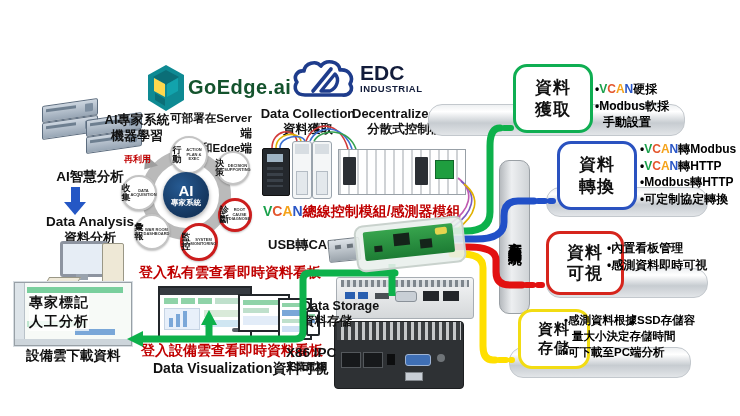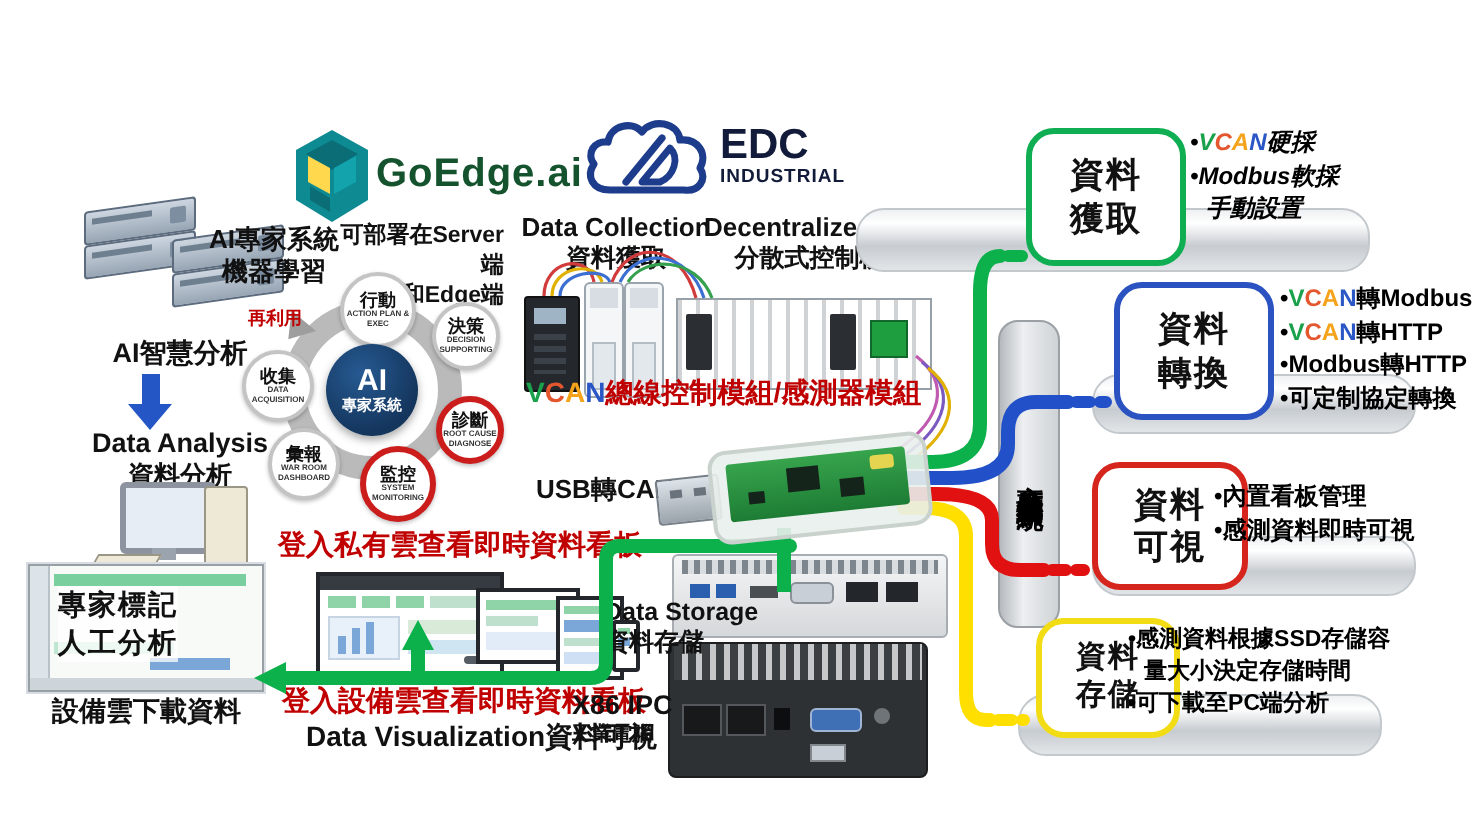--- a/index.html
+++ b/index.html
@@ -22,21 +22,21 @@
   .clip-tower{position:absolute;right:2px;top:2px;width:20px;height:42px;background:#eee8d6;border:1px solid #9a9786;border-radius:2px;}
   .clip-kb{position:absolute;left:0;top:36px;width:30px;height:9px;background:#efe9d8;border:1px solid #9a9786;transform:skewX(-30deg);}
   .shot{background:#f7faf7;border:1px solid #98a0a6;box-shadow:0 0 0 1px #d7dde2;}
   .shot .bar{position:absolute;height:6px;background:#79cf9d;}
   .shot .side{position:absolute;left:0;top:0;bottom:0;width:9px;background:#dde4e9;border-right:1px solid #b9c2c9;}
   .shot .foot{position:absolute;left:0;bottom:0;right:0;height:6px;background:#cdd5db;}
   .shot-label{position:absolute;left:14px;top:10px;font-size:14px;font-weight:800;line-height:1.35;letter-spacing:1px;background:rgba(255,255,255,.75);}
   
   .cycle{width:152px;height:140px;}
   .ring{position:absolute;left:29px;top:17px;width:66px;height:66px;border:12px solid #a3a3a3;border-radius:50%;opacity:.75;}
-  .cnode{position:absolute;border-radius:50%;background:#fff;border:2px solid #c4c4c4;display:flex;flex-direction:column;
+  .cnode{position:absolute;border-radius:50%;background:#fff;border:2px solid #c4c4c4;display:flex;flex-direction:row;
          align-items:center;justify-content:center;text-align:center;box-shadow:0 1px 2px rgba(0,0,0,.25);}
   .cnode.alert{border:3px solid #cc1d1d;}
   .cnode .zh{font-size:9px;font-weight:800;line-height:1;}
   .cnode .en{font-size:4px;font-weight:700;line-height:1.1;color:#333;text-transform:uppercase;}
   .ai-core{position:absolute;left:51px;top:39px;width:46px;height:46px;border-radius:50%;
            background:radial-gradient(circle at 38% 32%,#265a92,#14355c 72%);display:flex;flex-direction:column;
            align-items:center;justify-content:center;color:#fff;box-shadow:0 2px 4px rgba(0,0,0,.35);}
   .ai-core .t1{font-size:15px;font-weight:800;line-height:1;}
   .ai-core .t2{font-size:7.5px;font-weight:700;}
   .gray-arrow{position:absolute;width:0;height:0;border-left:8px solid transparent;border-right:8px solid transparent;
@@ -211,21 +211,21 @@
 
   <div class="abs modA" style="left:262px;top:148px;width:26px;height:46px;"></div>
   <div class="abs modB" style="left:292px;top:141px;width:18px;height:56px;"></div>
   <div class="abs modB" style="left:312px;top:141px;width:18px;height:56px;"></div>
   <div class="abs rail" style="left:338px;top:149px;width:126px;height:44px;">
     <div class="blk" style="left:4px;top:7px;width:13px;height:28px;"></div>
     <div class="blk" style="left:76px;top:7px;width:13px;height:28px;"></div>
     <div class="grn" style="left:96px;top:10px;width:17px;height:17px;"></div>
   </div>
 
-  <div class="abs b lbl" id="vcan-heading" style="left:263px;top:188px;font-size:14px;color:#c00000;text-align:center;"><span style="color: rgb(26, 161, 75);">V</span><span style="color: rgb(228, 87, 46);">C</span><span style="color: rgb(245, 163, 26);">A</span><span style="color: rgb(42, 86, 198);">N</span>總線控制模組/感測器模組</div>
+  <div class="abs b lbl" id="vcan-heading" style="left:263px;top:203px;font-size:14px;color:#c00000;text-align:center;"><span style="color: rgb(26, 161, 75);">V</span><span style="color: rgb(228, 87, 46);">C</span><span style="color: rgb(245, 163, 26);">A</span><span style="color: rgb(42, 86, 198);">N</span>總線控制模組/感測器模組</div>
   <div class="abs b lbl" style="left:268px;top:236px;font-size:13px;">USB轉CAN</div>
 
   <div class="abs" style="left:156px;top:280px;width:162px;height:64px;">
     <div class="dev" style="left:2px;top:6px;width:90px;height:52px;">
       <div class="hd"></div>
       <div class="tile" style="left:4px;top:10px;width:14px;height:6px;"></div>
       <div class="tile" style="left:21px;top:10px;width:14px;height:6px;"></div>
       <div class="tile" style="left:38px;top:10px;width:14px;height:6px;"></div>
       <div class="tile" style="left:55px;top:10px;width:30px;height:6px;background:#bfe0cc;"></div>
       <div class="tileb" style="left:4px;top:20px;width:34px;height:20px;background:#e8f0fa;border:1px solid #c6d4e4;"></div>
@@ -331,21 +331,21 @@
     <div class="chip" style="left:66px;top:14px;width:16px;height:12px;"></div>
     <div class="chip" style="left:92px;top:22px;width:12px;height:9px;"></div>
     <div class="xtal" style="left:108px;top:12px;width:12px;height:7px;"></div>
     <div class="chip" style="left:46px;top:24px;width:8px;height:6px;"></div>
   </div>
 
   <div class="abs fbox" id="feature-box-0" style="left: 513px; top: 64px; width: 74px; height: 63px; border-color: rgb(15, 174, 82);">
     <div>資料</div>
     <div>獲取</div>
   </div>
-  <div class="abs bullets" style="left:595px;top:63px;font-style:italic;">
+  <div class="abs bullets" style="left:595px;top:81px;">
       <div class="ln">•<span style="color: rgb(26, 161, 75);">V</span><span style="color: rgb(228, 87, 46);">C</span><span style="color: rgb(245, 163, 26);">A</span><span style="color: rgb(42, 86, 198);">N</span>硬採</div>
       <div class="ln">•Modbus軟採</div>
       <div class="ln ind">手動設置</div>
     </div>
 
   <div class="abs fbox" id="feature-box-1" style="left: 557px; top: 141px; width: 74px; height: 63px; border-color: rgb(42, 82, 192);">
     <div>資料</div>
     <div>轉換</div>
   </div>
   <div class="abs bullets" style="left:640px;top:141px;">

